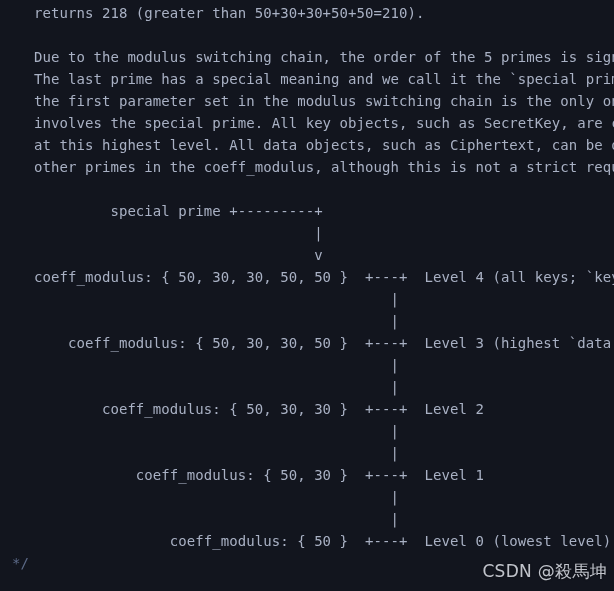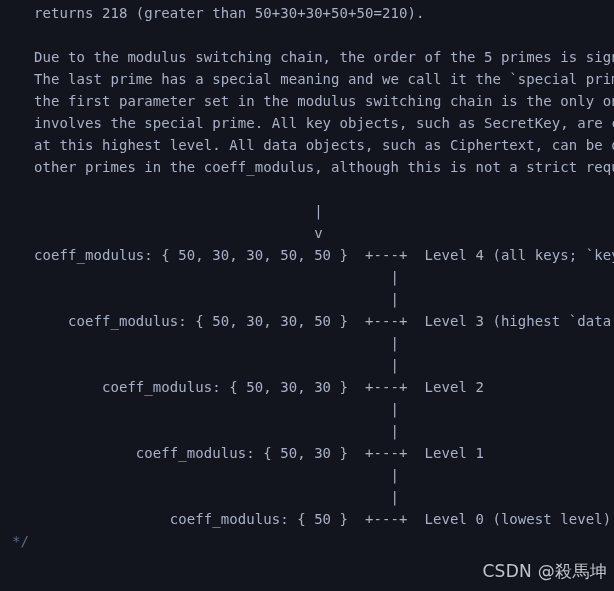--- a/index.html
+++ b/index.html
@@ -66,20 +66,21 @@
   <div class="code-area">
     <div class="code-line">returns 218 (greater than 50+30+30+50+50=210).</div>
     <div class="code-line blank"></div>
     <div class="code-line">Due to the modulus switching chain, the order of the 5 primes is significant.</div>
     <div class="code-line">The last prime has a special meaning and we call it the `special prime'. Thus,</div>
     <div class="code-line">the first parameter set in the modulus switching chain is the only one that</div>
     <div class="code-line">involves the special prime. All key objects, such as SecretKey, are created</div>
     <div class="code-line">at this highest level. All data objects, such as Ciphertext, can be only at</div>
     <div class="code-line">other primes in the coeff_modulus, although this is not a strict requirement.</div>
     <div class="code-line blank"></div>
+    <div class="code-line">         special prime +---------+</div>
     <div class="code-line">                                 |</div>
     <div class="code-line">                                 v</div>
     <div class="code-line">coeff_modulus: { 50, 30, 30, 50, 50 }  +---+  Level 4 (all keys; `key level')</div>
     <div class="code-line">                                          |</div>
     <div class="code-line">                                          |</div>
     <div class="code-line">    coeff_modulus: { 50, 30, 30, 50 }  +---+  Level 3 (highest `data level')</div>
     <div class="code-line">                                          |</div>
     <div class="code-line">                                          |</div>
     <div class="code-line">        coeff_modulus: { 50, 30, 30 }  +---+  Level 2</div>
     <div class="code-line">                                          |</div>

